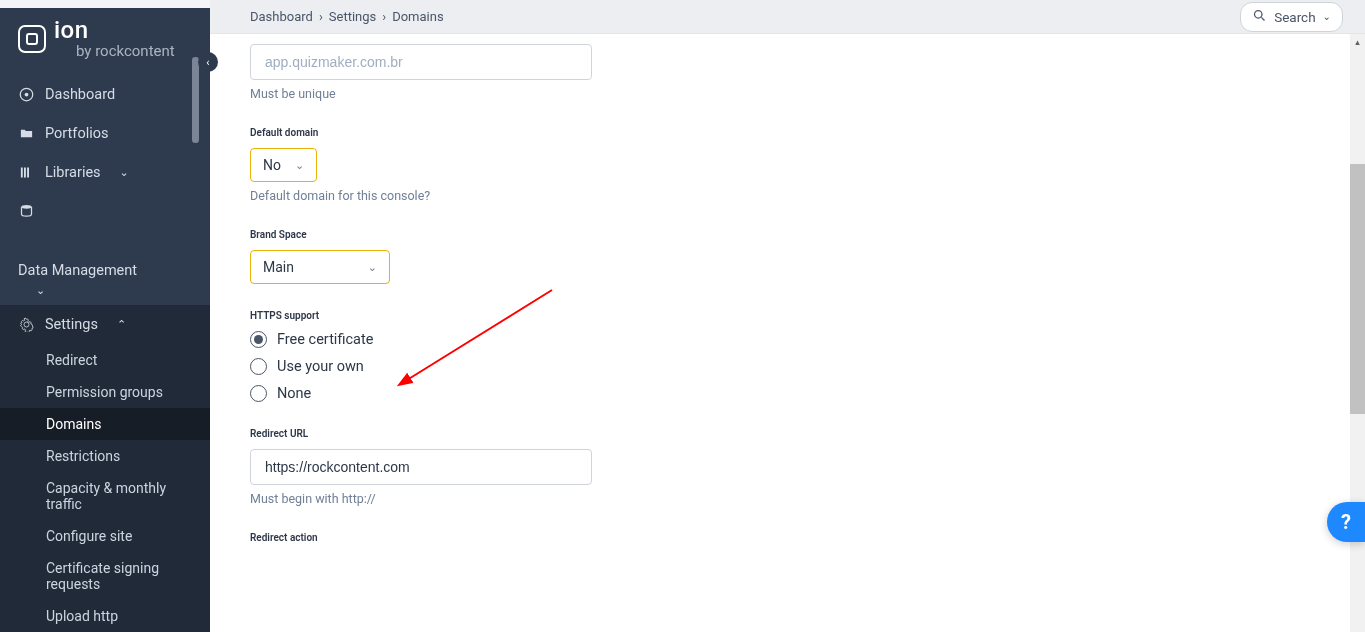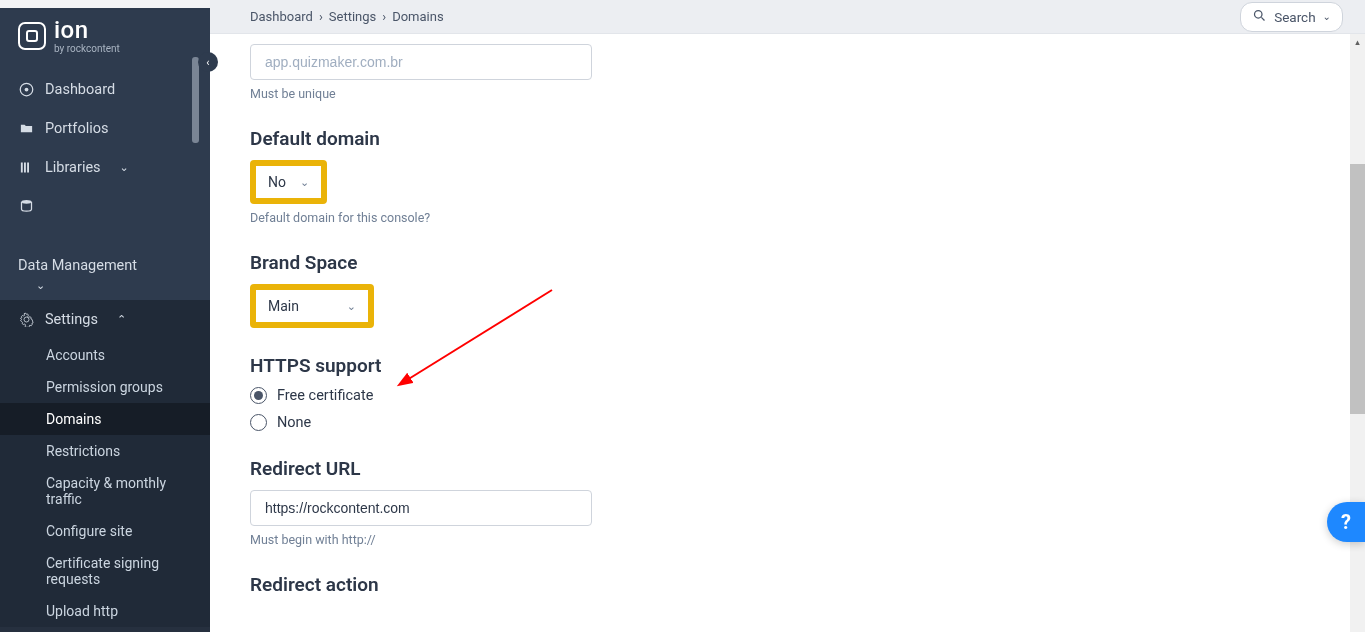--- a/index.html
+++ b/index.html
@@ -4,21 +4,21 @@
 <style>
   * { box-sizing: border-box; margin: 0; padding: 0; }
   body { font-family: -apple-system, BlinkMacSystemFont, "Segoe UI", Roboto, Arial, sans-serif; background: #f4f5f7; width: 1365px; height: 632px; overflow: hidden; position: relative; }
   
   .sidebar { position: absolute; left: 0; top: 8px; width: 210px; height: 632px; background: #2e3b4e; color: #d5dce5; display: flex; flex-direction: column; }
   .logo-area { padding: 10px 18px 16px; display: flex; align-items: center; gap: 8px; }
   .logo-icon { width: 28px; height: 28px; border: 2px solid #fff; border-radius: 7px; display: flex; align-items: center; justify-content: center; }
   .logo-icon-inner { width: 12px; height: 12px; border: 2px solid #fff; border-radius: 3px; position: relative; }
   .logo-text { display: flex; flex-direction: column; line-height: 1; }
   .logo-title { font-size: 24px; font-weight: 500; color: #fff; letter-spacing: 0.5px; }
-  .logo-sub { font-size: 10px; color: #a9b4c2; margin-top: 2px; }
+  .logo-sub { font-size: 15px; color: #a9b4c2; margin-top: 2px; margin-left: 22px; }
   
   .nav-item { display: flex; align-items: center; padding: 11px 18px; font-size: 14.5px; cursor: pointer; gap: 11px; }
   .nav-item .icon { width: 16px; display: inline-flex; justify-content: center; }
   .nav-item .chev { margin-left: 8px; font-size: 11px; }
   .nav-sub-open { background: #202a38; }
   .sub-items { background: #202a38; }
   .sub-item { padding: 8px 18px 8px 46px; font-size: 14px; color: #cbd5e0; cursor: pointer; }
   .sub-item.active { background: #161d27; color: #fff; }
   
   .nav-dm-chev { padding-left: 36px; font-size: 11px; margin-top: -6px; padding-bottom: 8px; }
@@ -31,26 +31,26 @@
   .collapse-btn { position: absolute; left: 198px; top: 52px; width: 20px; height: 20px; background: #2e3b4e; border-radius: 50%; display: flex; align-items: center; justify-content: center; color: #fff; font-size: 11px; z-index: 5; }
   
   .main { position: absolute; left: 210px; top: 0; right: 0; height: 632px; background: #fff; }
   .topbar { height: 34px; background: #eceef2; display: flex; align-items: center; padding: 0 22px 0 40px; justify-content: space-between; border-bottom: 1px solid #e2e5ea; }
   .breadcrumb { font-size: 13px; color: #4a5568; display: flex; align-items: center; gap: 6px; }
   .breadcrumb a { color: #4a5568; text-decoration: none; }
   .search-btn { background: #fff; border: 1px solid #cfd4dc; border-radius: 12px; padding: 5px 11px; display: flex; align-items: center; gap: 7px; font-size: 13.5px; color: #4a5568; cursor: pointer; }
   
   .content { padding: 10px 40px 0; height: 598px; overflow-y: auto; }
   .field-group { margin-bottom: 26px; }
-  .field-label { font-size: 19px; font-weight: 600; color: #2d3748; margin-bottom: 10px; display: block; }
+  .field-label { font-size: 10px; font-weight: 600; color: #2d3748; margin-bottom: 10px; display: block; }
   .text-input { width: 342px; padding: 9px 14px; border: 1px solid #cfd4dc; border-radius: 4px; font-size: 14px; color: #2d3748; }
   .text-input::placeholder { color: #a0aec0; }
   .helper { font-size: 12.5px; color: #718096; margin-top: 6px; }
-  .select { display: inline-flex; align-items: center; border: 6px solid #eab308; border-radius: 4px; padding: 8px 12px; font-size: 14px; color: #2d3748; gap: 14px; cursor: pointer; background: #fff; }
-  .select.wide { width: 124px; justify-content: space-between; }
+  .select { display: inline-flex; align-items: center; border: 1px solid #eab308; border-radius: 4px; padding: 8px 12px; font-size: 14px; color: #2d3748; gap: 14px; cursor: pointer; background: #fff; }
+  .select.wide { width: 140px; justify-content: space-between; }
   .radio-row { display: flex; align-items: flex-end; gap: 10px; margin-bottom: 10px; font-size: 14.5px; color: #2d3748; cursor: pointer; }
   .radio { width: 17px; height: 17px; border: 1.8px solid #4a5568; border-radius: 50%; display: inline-flex; align-items: center; justify-content: center; }
   .radio.checked::after { content: ""; width: 9px; height: 9px; background: #4a5568; border-radius: 50%; }
   
   .arrow { position: absolute; left: 392px; top: 280px; pointer-events: none; z-index: 10; }
   
   .right-scroll { position: absolute; right: 0; top: 34px; width: 15px; height: 598px; background: #f1f1f1; }
   .right-scroll-up { position: absolute; top: 0; width: 15px; height: 16px; display:flex; align-items:center; justify-content:center; font-size:9px; color:#606060; }
   .right-scroll-thumb { position: absolute; top: 130px; width: 15px; height: 250px; background: #c1c1c1; }
   
@@ -117,21 +117,21 @@
   <div class="nav-item nav-sub-open">
     <span class="icon">
         <svg class="ic" viewBox="0 0 24 24">
           <path d="M12 8a4 4 0 100 8 4 4 0 000-8zm9 4l-2-1 .5-2-2-1.5-2 1-1.5-1.5 1-2L13.5 3l-2 .5L10 1.5 8 3l1 2L7.5 6.5l-2-1L4 7l.5 2L2.5 10l1.5 2-1.5 2L4 15l1.5 1.5-.5 2 2 1.5 2-1L10.5 21l-1 2 2 1.5 2-.5 1.5 2 2-1.5-1-2 1.5-1.5 2 1 1.5-1.5-.5-2 2-1z" fill="none" stroke="currentColor" stroke-width="1.3"></path>
         </svg>
       </span>
     <span>Settings</span>
     <span class="chev">⌃</span>
   </div>
   <div class="sub-items">
-    <div class="sub-item"><span>Accounts</span></div>
+    <div class="sub-item"><span>Redirect</span></div>
     <div class="sub-item"><span>Permission groups</span></div>
     <div class="sub-item active"><span>Domains</span></div>
     <div class="sub-item"><span>Restrictions</span></div>
     <div class="sub-item"><span>Capacity &amp; monthly traffic</span></div>
     <div class="sub-item"><span>Configure site</span></div>
     <div class="sub-item"><span>Certificate signing requests</span></div>
     <div class="sub-item"><span>Upload http</span></div>
   </div>
 
   <div class="sidebar-footer">
@@ -196,20 +196,24 @@
     </div>
 
     <div class="field-group">
       <label class="field-label">HTTPS support</label>
       <div class="radio-row">
         <span class="radio checked"></span>
         <span>Free certificate</span>
       </div>
       <div class="radio-row">
         <span class="radio"></span>
+        <span>Use your own</span>
+      </div>
+      <div class="radio-row">
+        <span class="radio"></span>
         <span>None</span>
       </div>
     </div>
 
     <div class="field-group">
       <label class="field-label">Redirect URL</label>
       <input class="text-input" value="https://rockcontent.com" style="">
       <div class="helper">Must begin with http://</div>
     </div>
 

